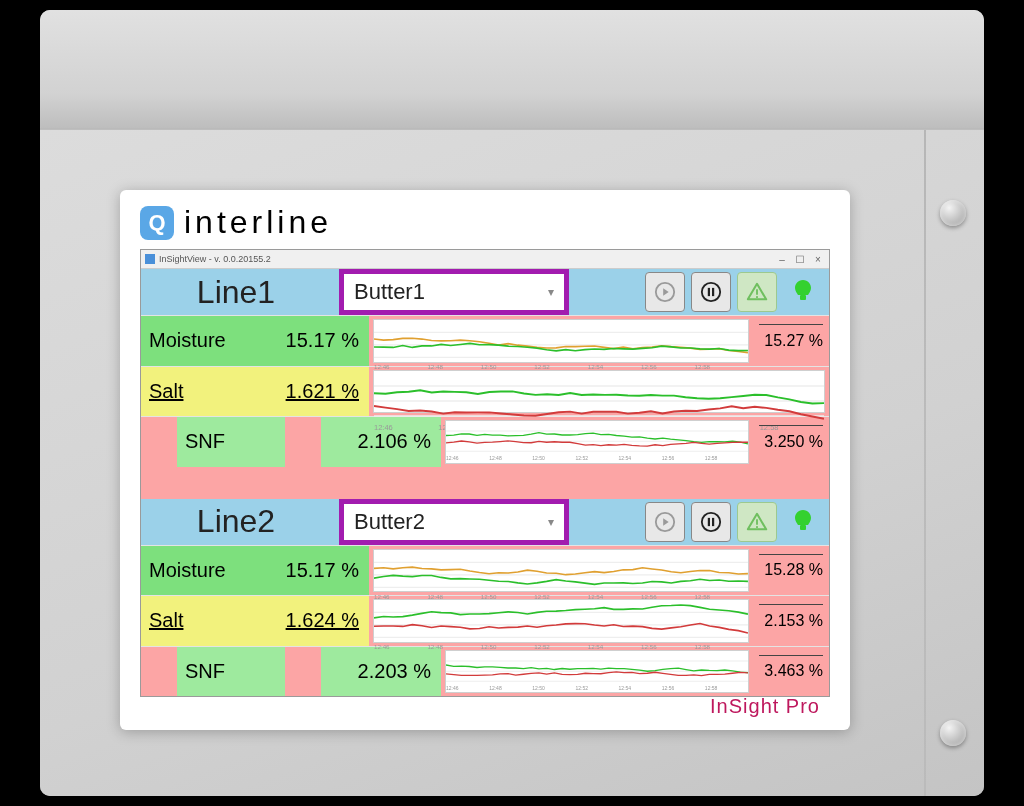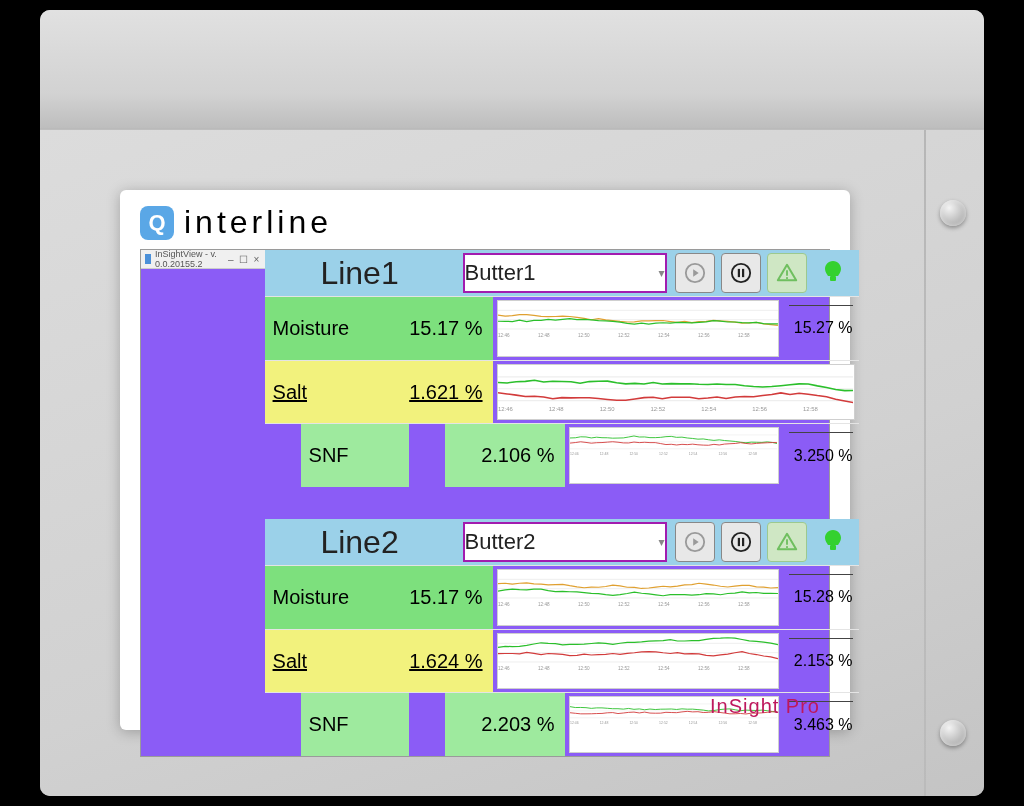--- a/index.html
+++ b/index.html
@@ -41,41 +41,41 @@
     position:absolute;left:80px;top:60px;width:730px;height:540px;
     background:#fff;border-radius:6px;box-shadow:0 2px 14px rgba(0,0,0,.25);
     padding:14px 20px 10px 20px;box-sizing:border-box;
   }
   .brand-row{display:flex;align-items:center;gap:10px;margin-bottom:8px;}
   .qlogo{width:34px;height:34px;border-radius:8px;background:#5aa7e6;display:flex;align-items:center;justify-content:center;color:#fff;font-weight:bold;font-size:22px;}
   .brand-name{font-size:32px;letter-spacing:4px;color:#000000;}
   .product-name{position:absolute;right:30px;bottom:12px;font-size:20px;color:#be185d;letter-spacing:1px;font-weight:300;margin-top:21px;}
   
   .app{
-    width:100%;height:508px;border:1px solid #9a9a9a;background:#8b5cf6;
-    box-sizing:border-box;display:flex;flex-direction:row;
+    width:100%;height:448px;border:1px solid #9a9a9a;background:#fca5a5;
+    box-sizing:border-box;display:flex;flex-direction:column;
   }
   .titlebar{
     height:18px;background:#f0f0f0;border-bottom:1px solid #ccc;
     display:flex;align-items:center;padding:0 4px;font-size:9px;color:#555;
   }
   .titlebar .app-icon{width:10px;height:10px;background:#4a90d9;margin-right:4px;}
   .titlebar .spacer{flex:1;}
   .winbtn{width:14px;height:14px;margin-left:4px;display:flex;align-items:center;justify-content:center;font-size:10px;color:#666;cursor:pointer;}
   .winbtn.close{color:#666;}
   .lines-wrap{flex:1;display:flex;flex-direction:column;gap:32px;}
   
   .line{flex:1;display:flex;flex-direction:column;}
   .line-header{
     height:46px;background:#9bd1e9;display:flex;align-items:center;
   }
   .line-title{width:190px;text-align:center;font-size:32px;color:#222;}
   .product-select{
-    flex:0 0 200px;height:36px;margin:0 8px;background:#fff;border:2px solid #a21caf;
-    display:flex;align-items:center;padding:0 0;font-size:22px;color:#222;
+    flex:0 0 200px;height:36px;margin:0 8px;background:#fff;border:5px solid #a21caf;
+    display:flex;align-items:center;padding:0 10px;font-size:22px;color:#222;
     justify-content:space-between;cursor:pointer;
   }
   .product-select .caret{font-size:12px;color:#888;}
   .hdr-space{flex:1;}
   .hdr-btn{
     width:38px;height:38px;margin-right:6px;border:1px solid #888;border-radius:4px;
     display:flex;align-items:center;justify-content:center;background:#e8e8e8;cursor:pointer;
   }
   .hdr-btn.play svg,.hdr-btn.pause svg{width:22px;height:22px;}
   .hdr-btn.warn{background:#cfe7c4;border-color:#9cc98f;}

